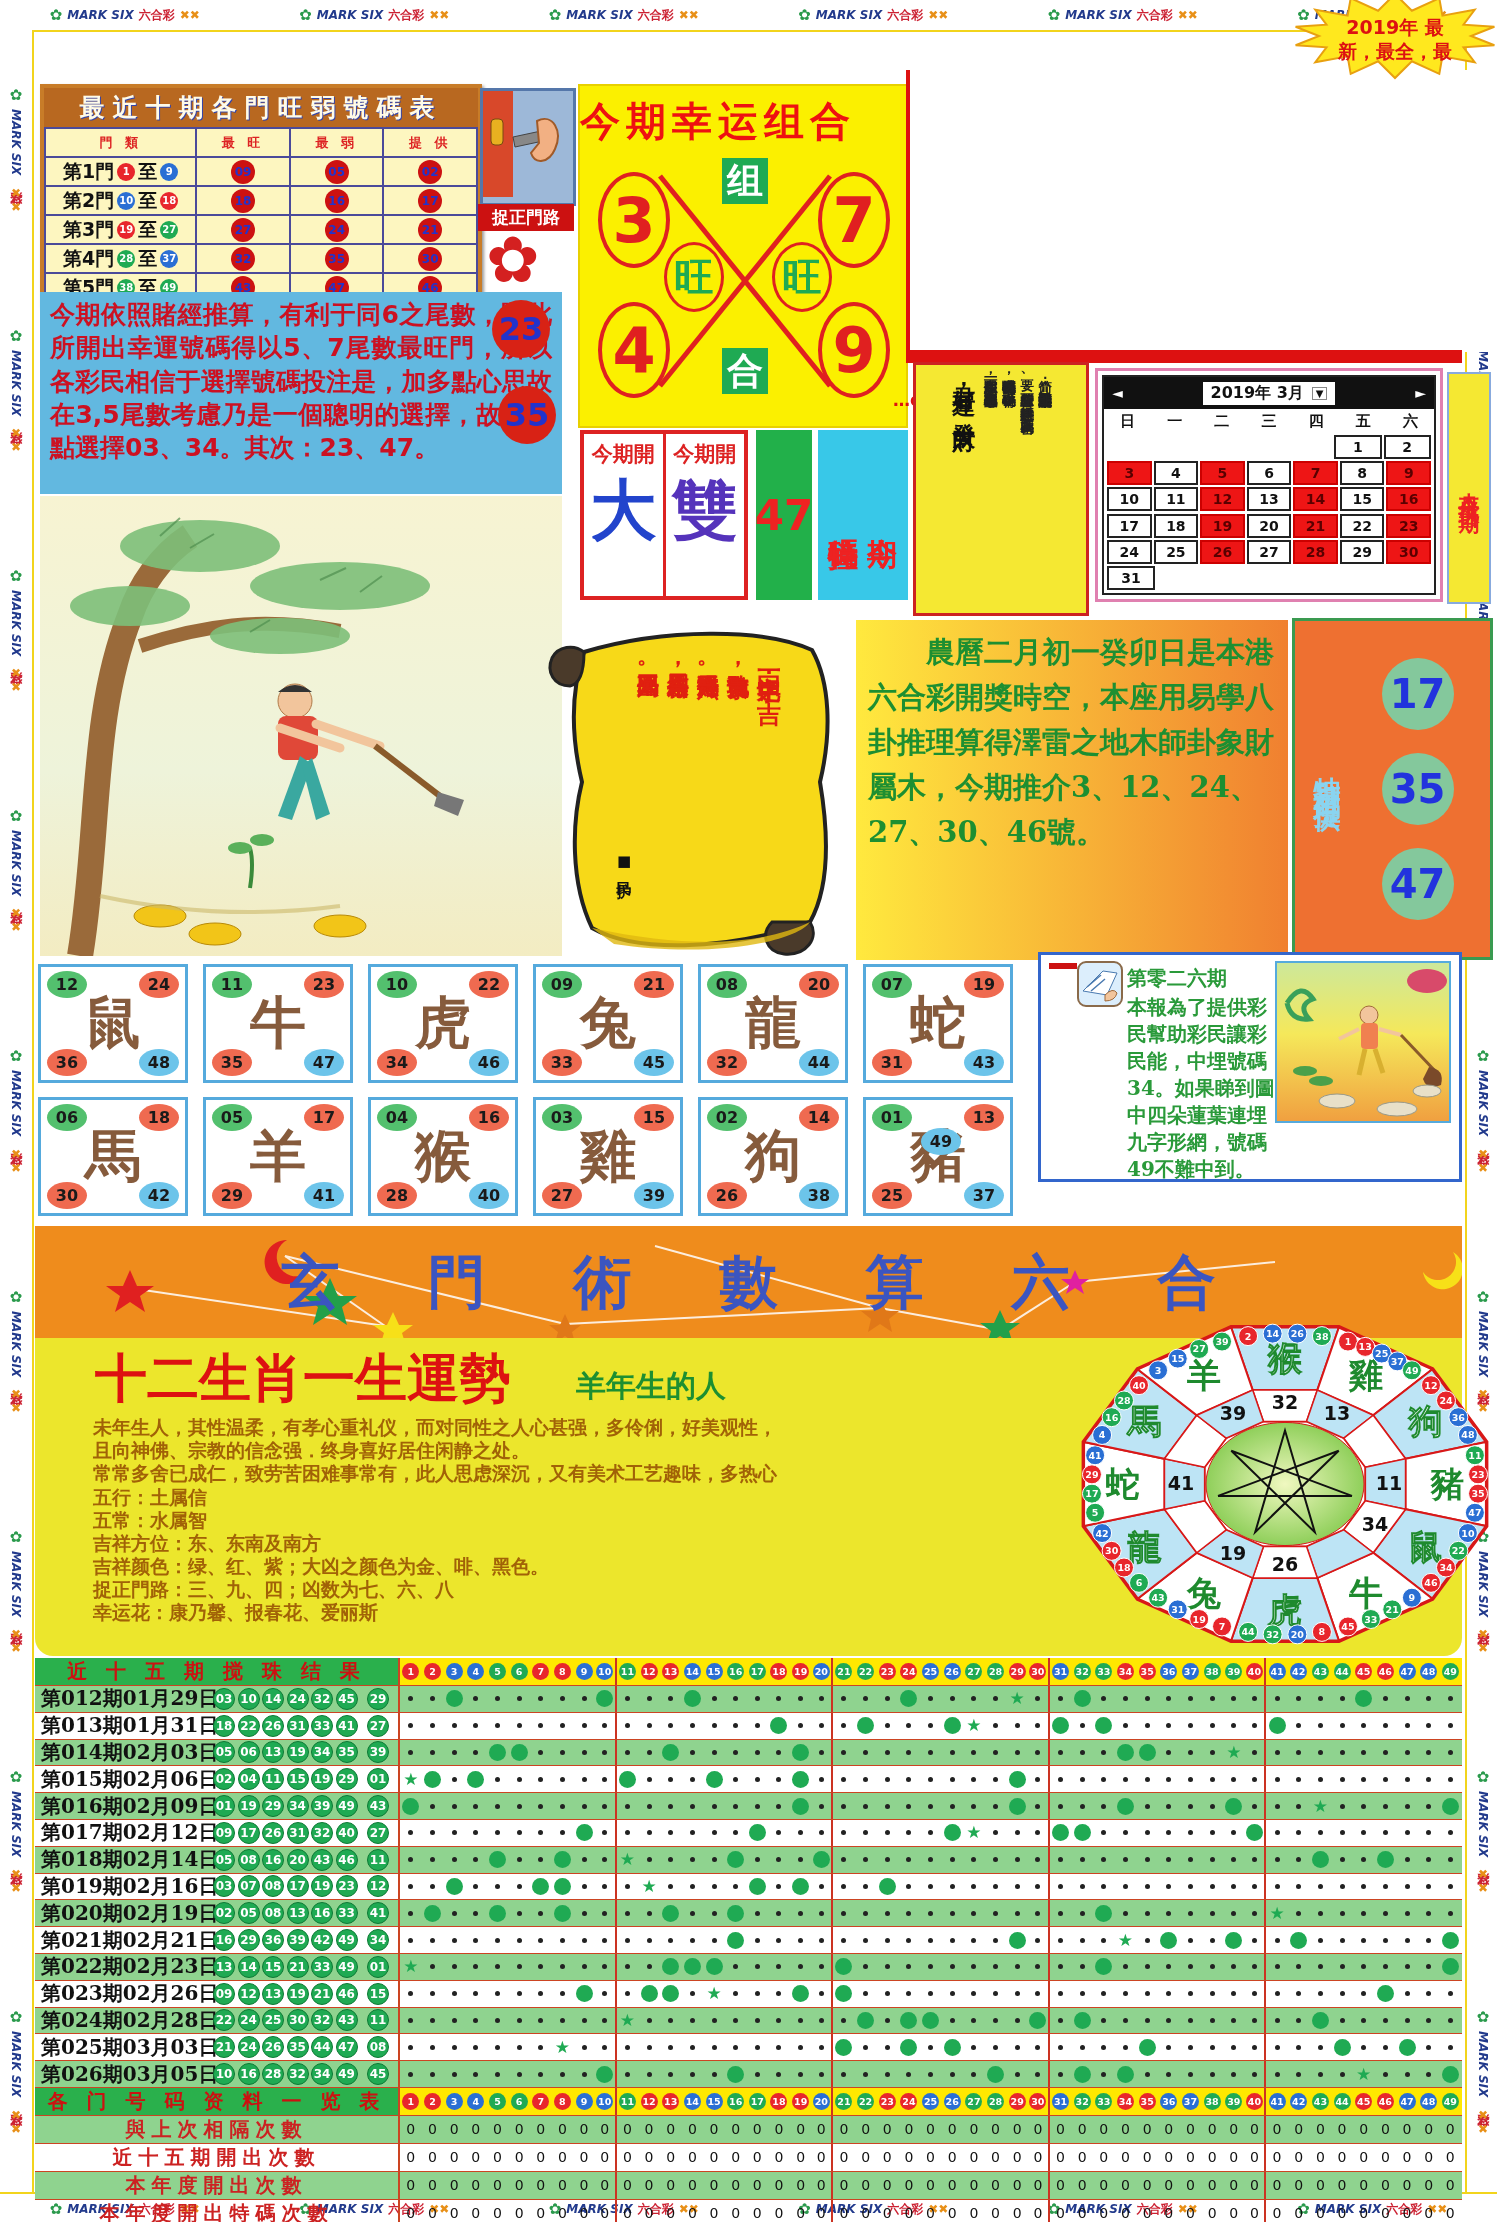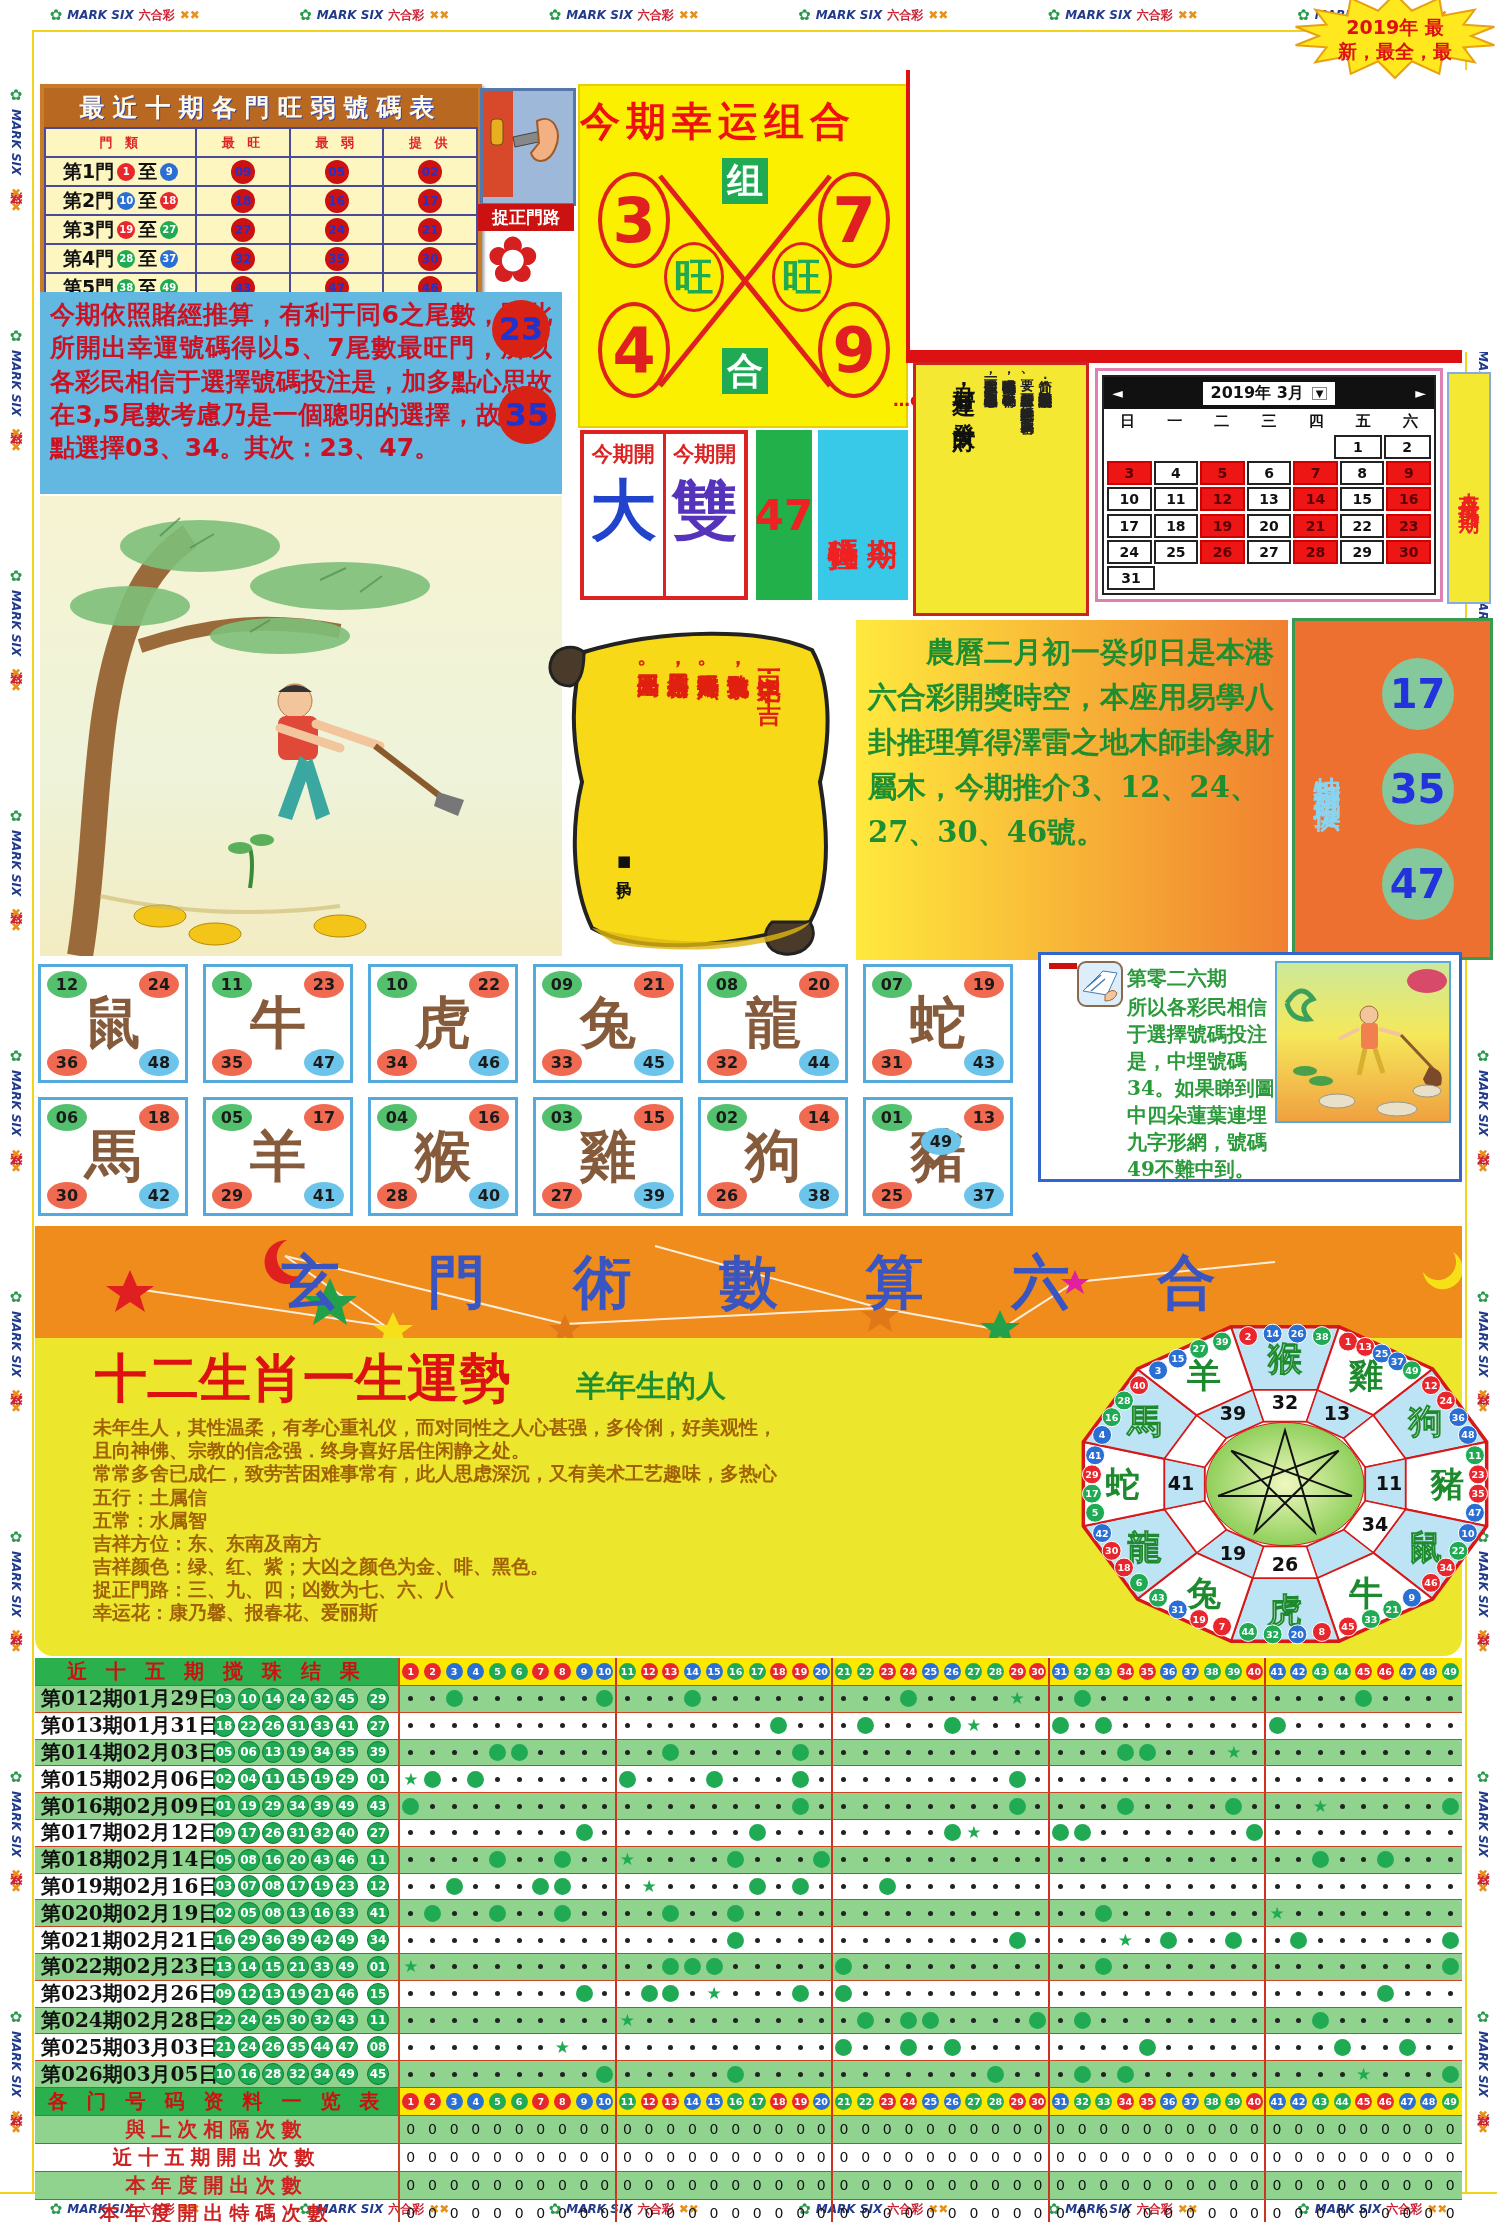--- a/index.html
+++ b/index.html
@@ -774,21 +774,21 @@
   <div class="abs jieqian">
     <div class="jq-tag">解畫佬</div>
     <svg class="jq-icon" width="46" height="46">
       <rect x="1" y="1" width="44" height="44" rx="8" fill="#dceefc" stroke="#8a6a4a" stroke-width="2"></rect>
       <path d="M6 30 L26 10 L40 12 L30 34 Z" fill="#fff" stroke="#4a7ab0"></path>
       <path d="M10 26 l14 -12 M14 30 l14 -12" stroke="#4a7ab0" stroke-width="1.5"></path>
       <path d="M28 34 q8 -8 12 -2 q-2 8 -12 8 Z" fill="#f2c59c" stroke="#a06a3a"></path>
     </svg>
     <div class="jq-text">
       <span class="lead">第零二六期</span>
-      <span>所以各彩民相信于選擇號碼投注是，中埋號碼34。如果睇到圖中四朵蓮葉連埋九字形網，號碼49不難中到。</span>
+      <span>本報為了提供彩民幫助彩民讓彩民能，中埋號碼34。如果睇到圖中四朵蓮葉連埋九字形網，號碼49不難中到。</span>
     </div>
     <svg class="jq-illu" viewBox="0 0 172 158">
       <defs>
           <linearGradient id="jg" x1="0" y1="0" x2="0" y2="1">
         <stop offset="0" stop-color="#cde89a"></stop>
             <stop offset="0.45" stop-color="#f5e85a"></stop>
             <stop offset="1" stop-color="#f0a040"></stop>
       </linearGradient>
         </defs>
       <rect width="172" height="158" fill="url(#jg)"></rect>

